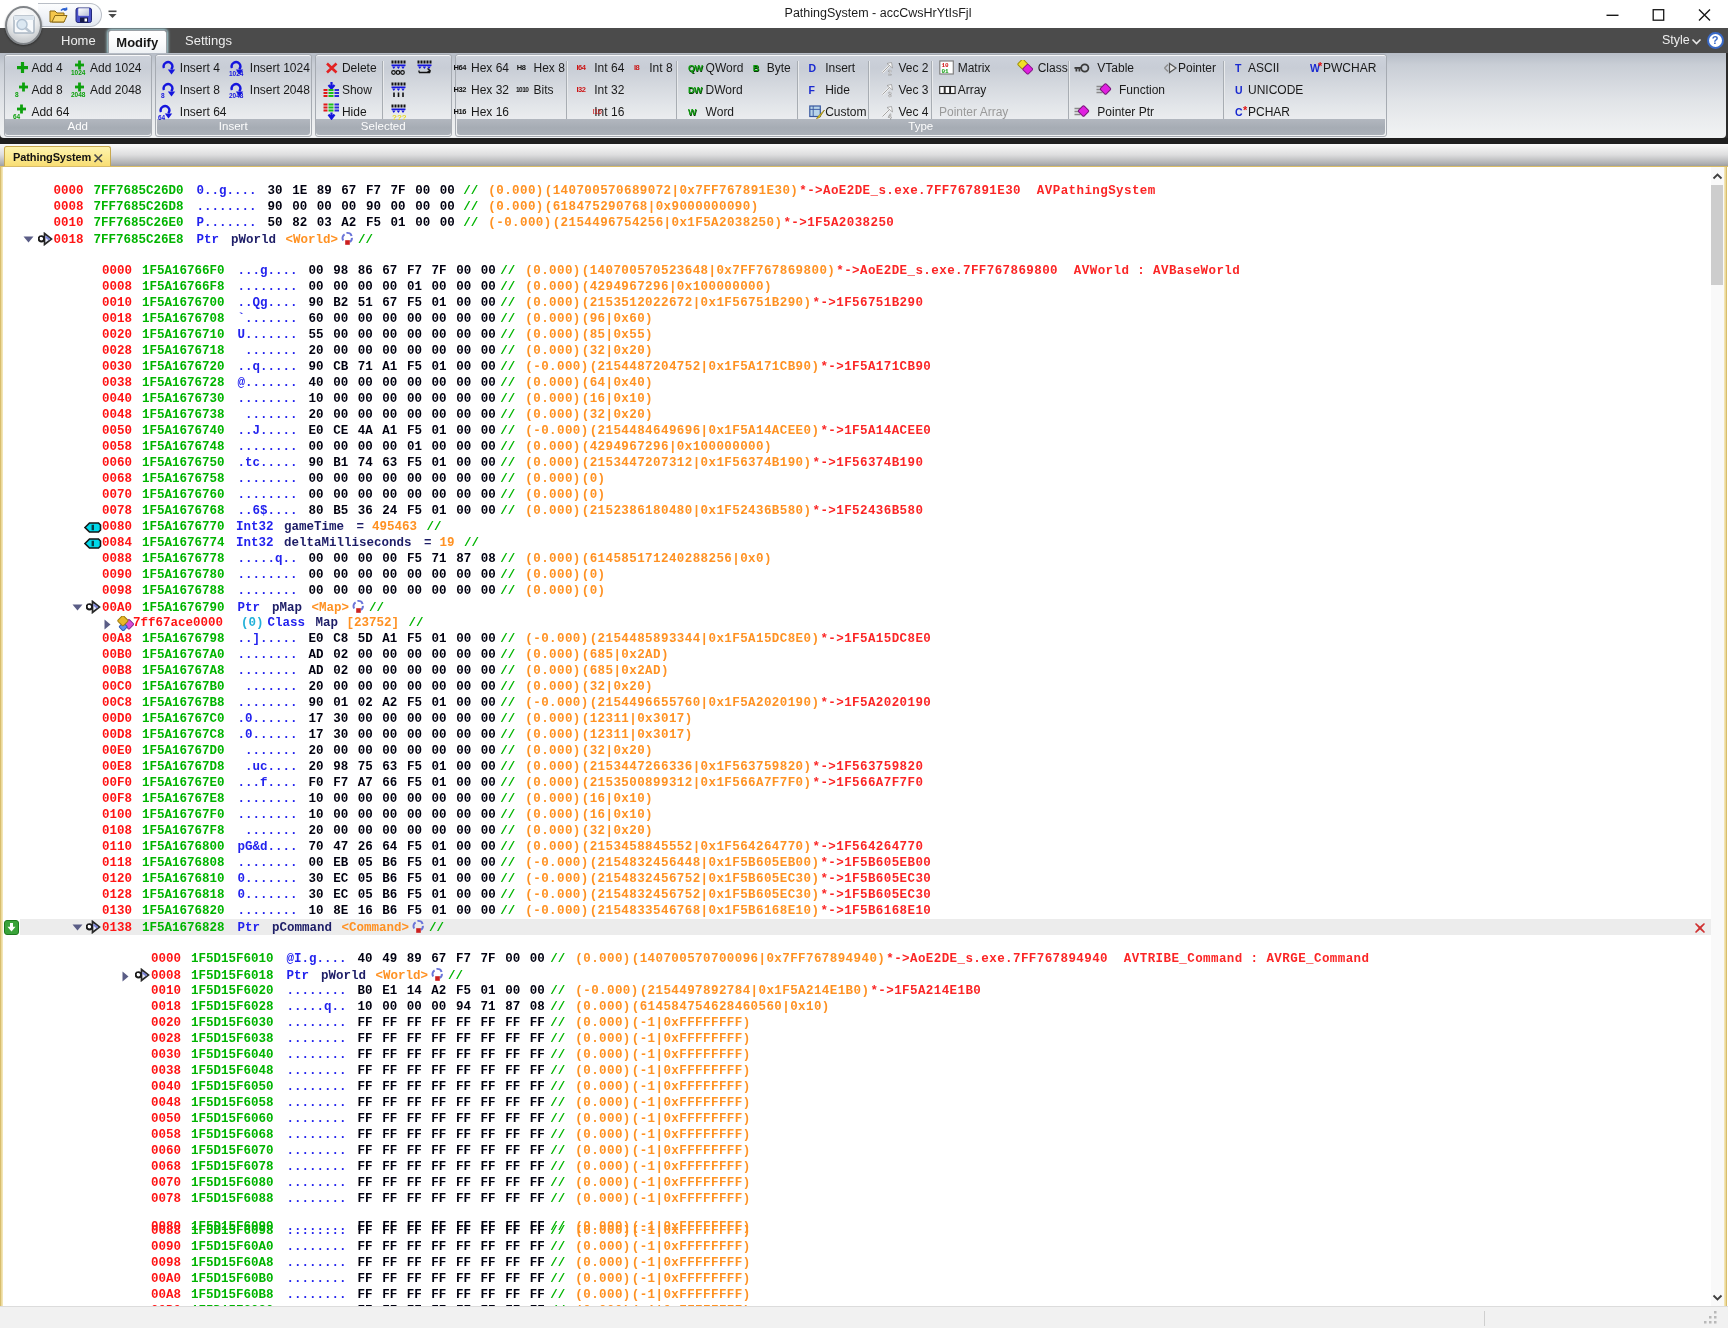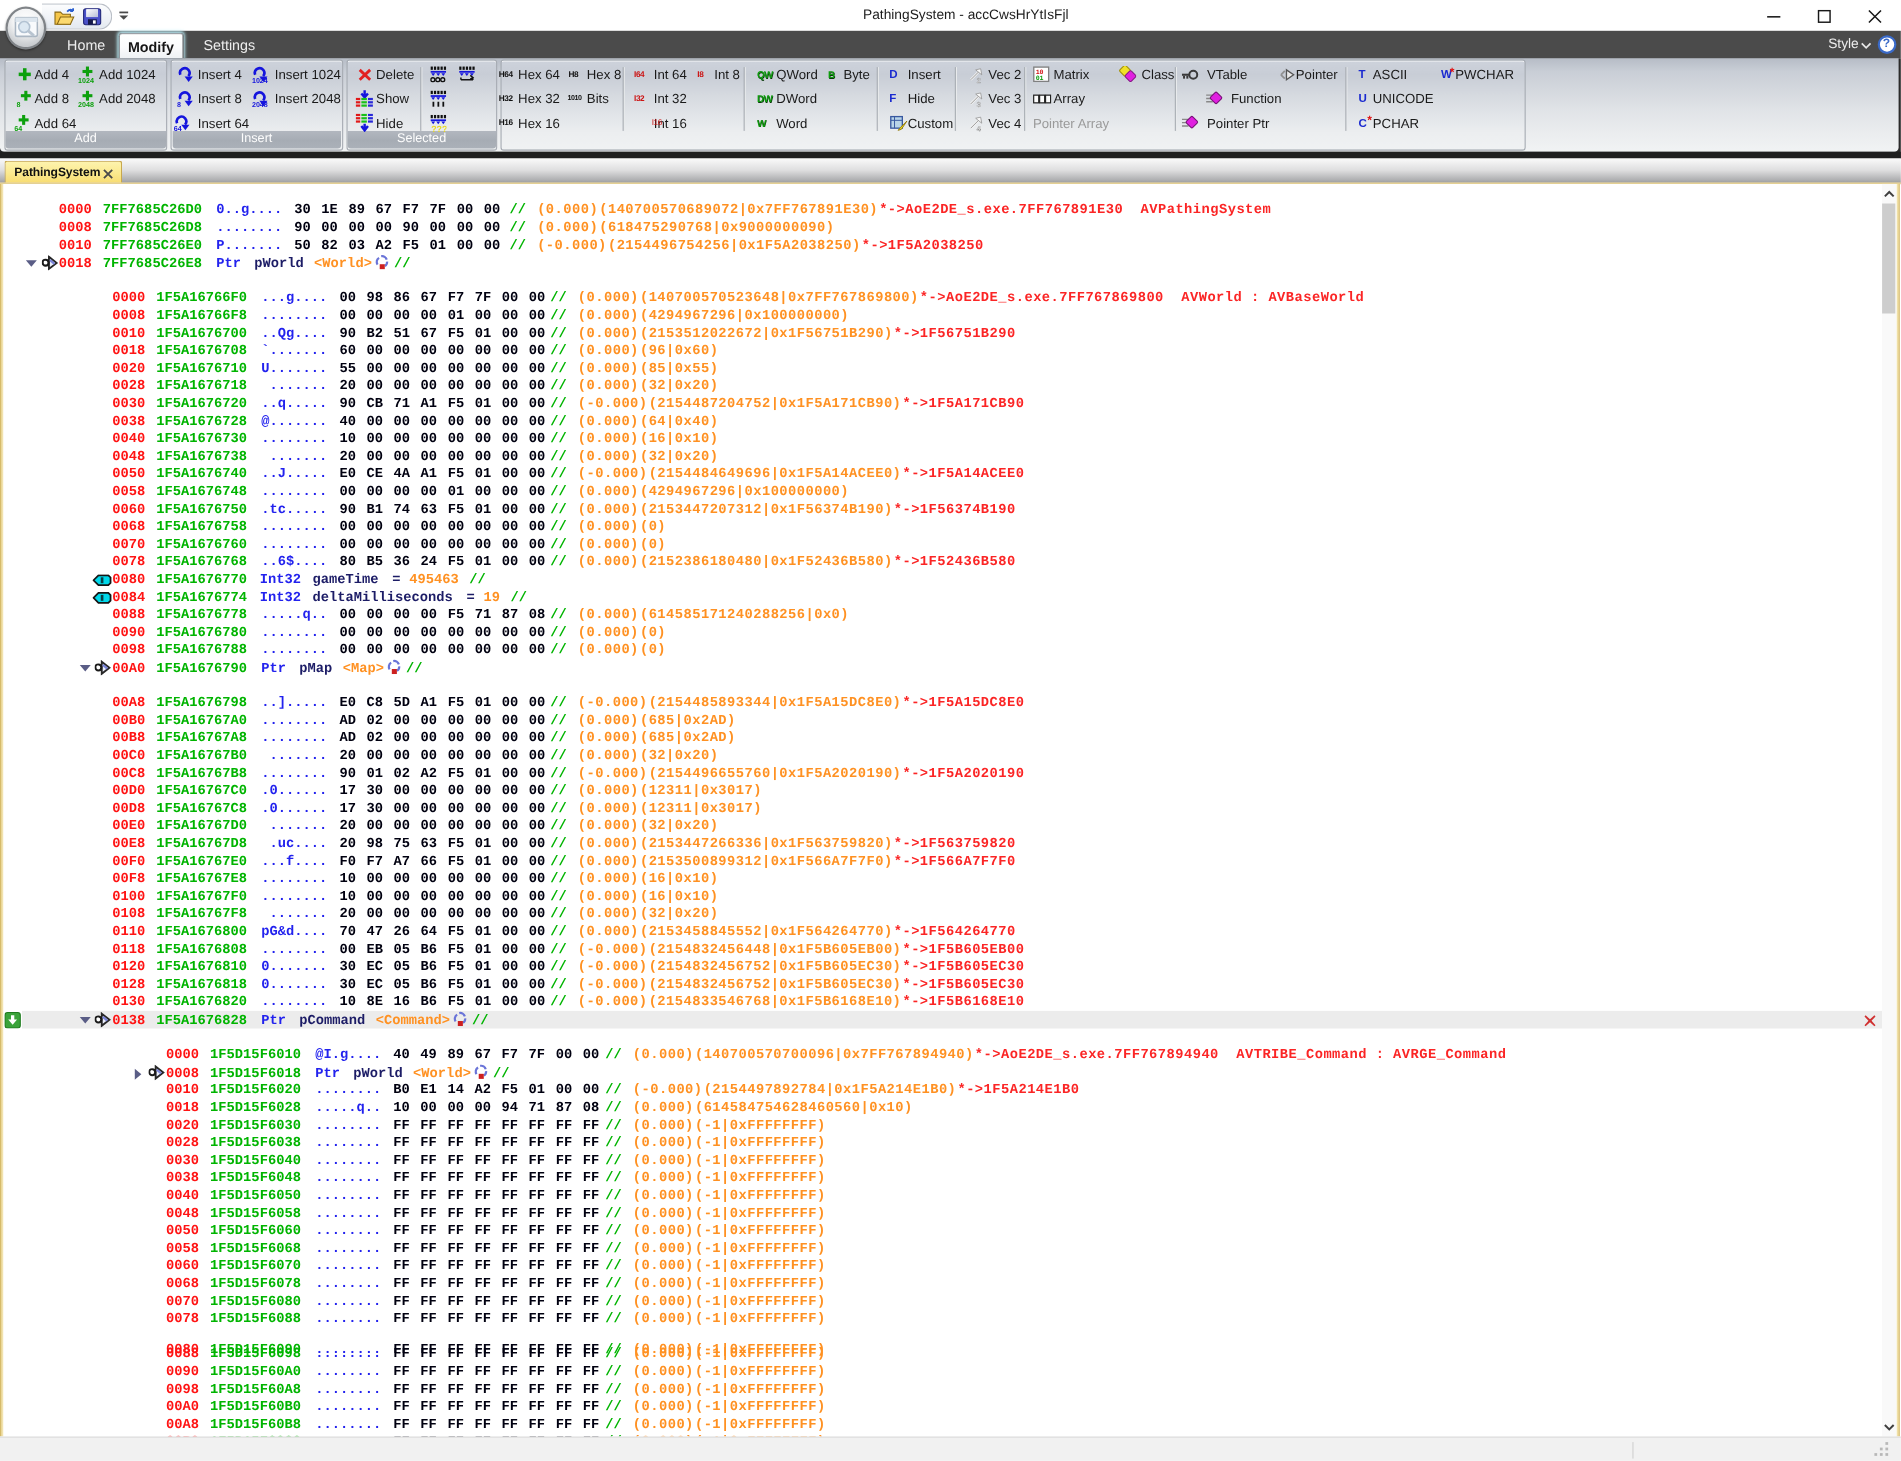--- a/index.html
+++ b/index.html
@@ -242,20 +242,21 @@
             <rect x="12.5" y="0.5" width="2" height="3" fill="#101010"></rect>
             <rect x="0.5" y="4.5" width="14" height="1.6" fill="#1515dd"></rect>
             <polygon points="1.0,6.5 4.6,6.5 2.8,9" fill="#1515dd"></polygon>
             <polygon points="5.6,6.5 9.2,6.5 7.3999999999999995,9" fill="#1515dd"></polygon>
             <polygon points="10.2,6.5 13.799999999999999,6.5 12.0,9" fill="#1515dd"></polygon>
             <text x="1" y="16" font-size="8" font-weight="bold" fill="#e8d820" font-family="Liberation Sans">???</text>
           </svg><span style="display:inline-block;padding-left:14px"></span></div>
         <div class="gsep" style="left:66.0px"></div>
   </div>
   <div class="grp" style="left:455px;width:931.5px">
+        <div class="gcap">Type</div>
     <div class="it r1" style="left:-2.5px;"><span class="ab" style="left:0;top:0;width:17px;font-size:7.5px;font-weight:bold;color:#111;letter-spacing:-0.4px;line-height:16px">H64</span><span style="display:inline-block;padding-left:17.5px">Hex 64</span></div>
         <div class="it r1" style="left:60.799999999999955px;"><span class="ab" style="left:0;top:0;width:17px;font-size:7.5px;font-weight:bold;color:#111;letter-spacing:-0.4px;line-height:16px">H8</span><span style="display:inline-block;padding-left:16.700000000000045px">Hex 8</span></div>
         <div class="it r1" style="left:120.39999999999998px;"><span class="ab" style="left:0;top:0;width:17px;font-size:7.5px;font-weight:bold;color:#cc1414;letter-spacing:-0.4px;line-height:16px">I64</span><span style="display:inline-block;padding-left:17.899999999999977px">Int 64</span></div>
         <div class="it r1" style="left:177.89999999999998px;"><span class="ab" style="left:0;top:0;width:17px;font-size:7.5px;font-weight:bold;color:#cc1414;letter-spacing:-0.4px;line-height:16px">I8</span><span style="display:inline-block;padding-left:15.399999999999977px">Int 8</span></div>
         <div class="it r1" style="left:232.10000000000002px;"><span class="ab" style="left:0;top:0;width:18px;font-size:9px;font-weight:bold;color:#0d9c0d;letter-spacing:-0.5px;line-height:16px;text-shadow:0.5px 0.5px 0 #083808">QW</span><span style="display:inline-block;padding-left:17.5px">QWord</span></div>
         <div class="it r1" style="left:296.70000000000005px;"><span class="ab" style="left:0;top:0;width:18px;font-size:9px;font-weight:bold;color:#0d9c0d;letter-spacing:-0.5px;line-height:16px;text-shadow:0.5px 0.5px 0 #083808">B</span><span style="display:inline-block;padding-left:14.099999999999909px">Byte</span></div>
         <div class="it r1" style="left:352.5px;"><span class="ab" style="left:0;top:0;width:14px;font-size:10.5px;font-weight:bold;color:#1a2ad0;line-height:16px">D</span><span style="display:inline-block;padding-left:16.700000000000045px">Insert</span></div>
         <div class="it r1" style="left:422.5px;"><svg class="ab" style="left:0;top:0px" width="16" height="16">
             <path d="M3.5,12.5 L11.5,4.5" stroke="#f2f2f2" stroke-width="2.2"></path>
             <path d="M3.5,12.5 L11.5,4.5" stroke="#909090" stroke-width="0.8"></path>
@@ -454,20 +455,31 @@
         <circle cx="3.4" cy="6.8" r="2.7" fill="#fff" stroke="#1a1a1a" stroke-width="1.9"></circle>
         <circle cx="2.8" cy="6" r="1" fill="#fff"></circle>
       </svg>
       <div class="txt" style="left:102.0px"><span class="cr">00A0</span><span class="ca" style="margin-left:10px">1F5A1676790</span><span class="kb" style="margin-left:13px">Ptr</span><span class="nm" style="margin-left:12px">pMap</span><span class="co" style="margin-left:9.5px">&lt;Map&gt;</span><svg class="ic" width="15" height="14" style="vertical-align:-2px;margin-left:2px">
           <path d="M3.2,9.5 A4.3,4.3 0 0 1 4.6,3.4" fill="none" stroke="#6a74d8" stroke-width="2"></path>
           <path d="M6.5,2 A4.3,4.3 0 0 1 11.6,5" fill="none" stroke="#6a74d8" stroke-width="2"></path>
           <path d="M11.9,6.8 A4.3,4.3 0 0 1 9.9,10.8" fill="none" stroke="#6a74d8" stroke-width="2"></path>
           <rect x="5.2" y="9.2" width="4.6" height="4.6" fill="#cc2020"></rect>
         </svg><span class="cg" style="margin-left:3px">//</span></div>
     </div>
+<div class="row" style="top:448.0px">
+      <svg class="ab" style="left:104.0px;top:3.5px" width="7" height="11">
+        <polygon points="0.5,0.5 6.5,5.5 0.5,10.5" fill="#5a5d86"></polygon>
+      </svg>
+      <svg class="ab" style="left:116.5px;top:0.5px" width="17" height="15">
+        <rect x="8.3" y="4.6" width="7.2" height="7.2" rx="1" transform="rotate(45 11.9 8.2)" fill="#d84fd8" stroke="#8a2a90" stroke-width="1"></rect>
+        <rect x="3.2" y="7.8" width="6" height="6" rx="1" transform="rotate(45 6.2 10.8)" fill="#5f8ff0" stroke="#2858b8" stroke-width="1"></rect>
+        <rect x="2" y="0.8" width="7.8" height="7.8" rx="1.2" transform="rotate(45 5.9 4.7)" fill="#e8b82a" stroke="#a07c10" stroke-width="1"></rect>
+      </svg>
+      <div class="txt" style="left:133.0px"><span class="cr">7ff67ace0000</span><span class="cy" style="margin-left:18px">(0)</span><span class="kb" style="margin-left:4px">Class</span><span class="nm" style="margin-left:10.5px">Map</span><span class="co" style="margin-left:8.5px">[23752]</span><span class="cg" style="margin-left:9.5px">//</span></div>
+    </div>
 <div class="row" style="top:464.0px">
       <div class="txt" style="left:102.0px"><span class="cr">00A8</span><span class="ca" style="margin-left:10px">1F5A1676798</span><span class="cb" style="margin-left:13px">..].....</span><span class="ch" style="margin-left:11px;word-spacing:2.1px">E0 C8 5D A1 F5 01 00 00</span><span class="cg" style="margin-left:4.5px">//</span><span class="co cm" style="margin-left:10px">(-0.000)</span><span class="co cm" style="margin-left:1px">(2154485893344|0x1F5A15DC8E0)</span><span class="cp" style="margin-left:1px">*-&gt;1F5A15DC8E0</span></div>
     </div>
 <div class="row" style="top:480.0px">
       <div class="txt" style="left:102.0px"><span class="cr">00B0</span><span class="ca" style="margin-left:10px">1F5A16767A0</span><span class="cb" style="margin-left:13px">........</span><span class="ch" style="margin-left:11px;word-spacing:2.1px">AD 02 00 00 00 00 00 00</span><span class="cg" style="margin-left:4.5px">//</span><span class="co cm" style="margin-left:10px">(0.000)</span><span class="co cm" style="margin-left:1px">(685|0x2AD)</span></div>
     </div>
 <div class="row" style="top:496.0px">
       <div class="txt" style="left:102.0px"><span class="cr">00B8</span><span class="ca" style="margin-left:10px">1F5A16767A8</span><span class="cb" style="margin-left:13px">........</span><span class="ch" style="margin-left:11px;word-spacing:2.1px">AD 02 00 00 00 00 00 00</span><span class="cg" style="margin-left:4.5px">//</span><span class="co cm" style="margin-left:10px">(0.000)</span><span class="co cm" style="margin-left:1px">(685|0x2AD)</span></div>
     </div>
 <div class="row" style="top:512.0px">

